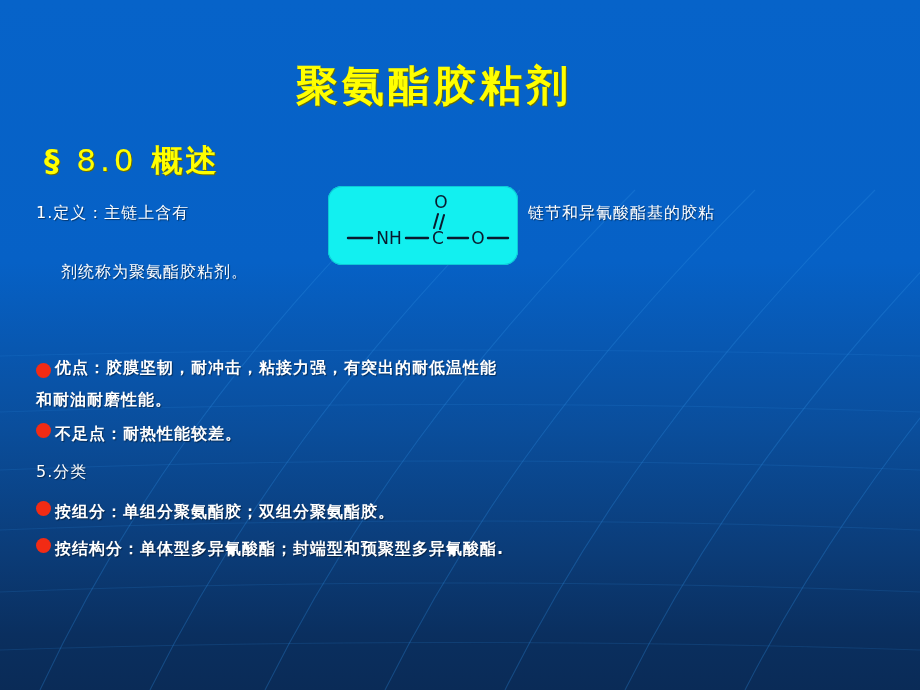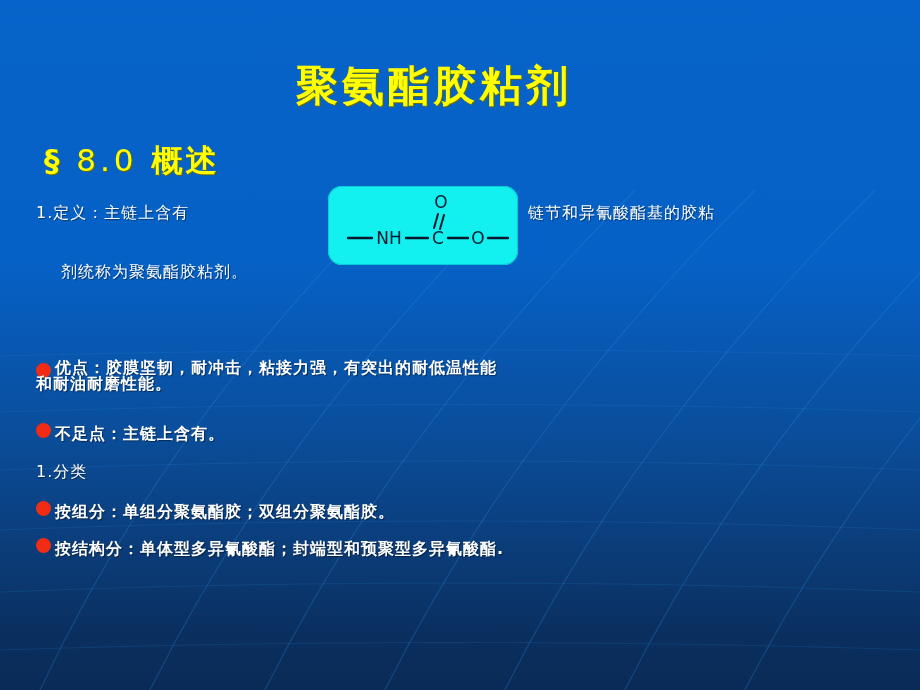--- a/index.html
+++ b/index.html
@@ -75,21 +75,21 @@
     display: inline-block;
     width: 15px; height: 15px;
     border-radius: 50%;
     background: #f22b14;
     margin-right: 4px;
     flex: 0 0 auto;
     position: relative;
     top: -1px;
   }
   .b1 { top: 358px; left: 36px; align-items: flex-end; }
-  .b1w { position: absolute; top: 374px; left: 36px; }
+  .b1w { position: absolute; top: 390px; left: 36px; }
   .b2 { top: 424px; left: 36px; }
   .l4 { position: absolute; top: 462px; left: 36px; }
   .b3 { top: 502px; left: 36px; }
   .b4 { top: 539px; left: 36px; }
 
   .bold { font-weight: bold; }
 
   
   .chem-box {
     position: absolute;
@@ -168,24 +168,24 @@
 
 
     <div class="bullet-line b1">
       <span class="dot"></span>
       <span class="body-text bold">优点：胶膜坚韧，耐冲击，粘接力强，有突出的耐低温性能</span>
     </div>
     <div class="body-text bold b1w">和耐油耐磨性能。</div>
 
     <div class="bullet-line b2">
       <span class="dot"></span>
-      <span class="body-text bold">不足点：主链上含有。</span>
+      <span class="body-text bold">不足点：耐热性能较差。</span>
     </div>
 
-    <div class="body-text l4">1.分类</div>
+    <div class="body-text l4">5.分类</div>
 
     <div class="bullet-line b4">
       <span class="dot"></span>
       <span class="body-text bold">按结构分：单体型多异氰酸酯；封端型和预聚型多异氰酸酯.</span>
     </div>
 
     <div class="bullet-line b3">
       <span class="dot"></span>
       <span class="body-text bold">按组分：单组分聚氨酯胶；双组分聚氨酯胶。</span>
     </div>

